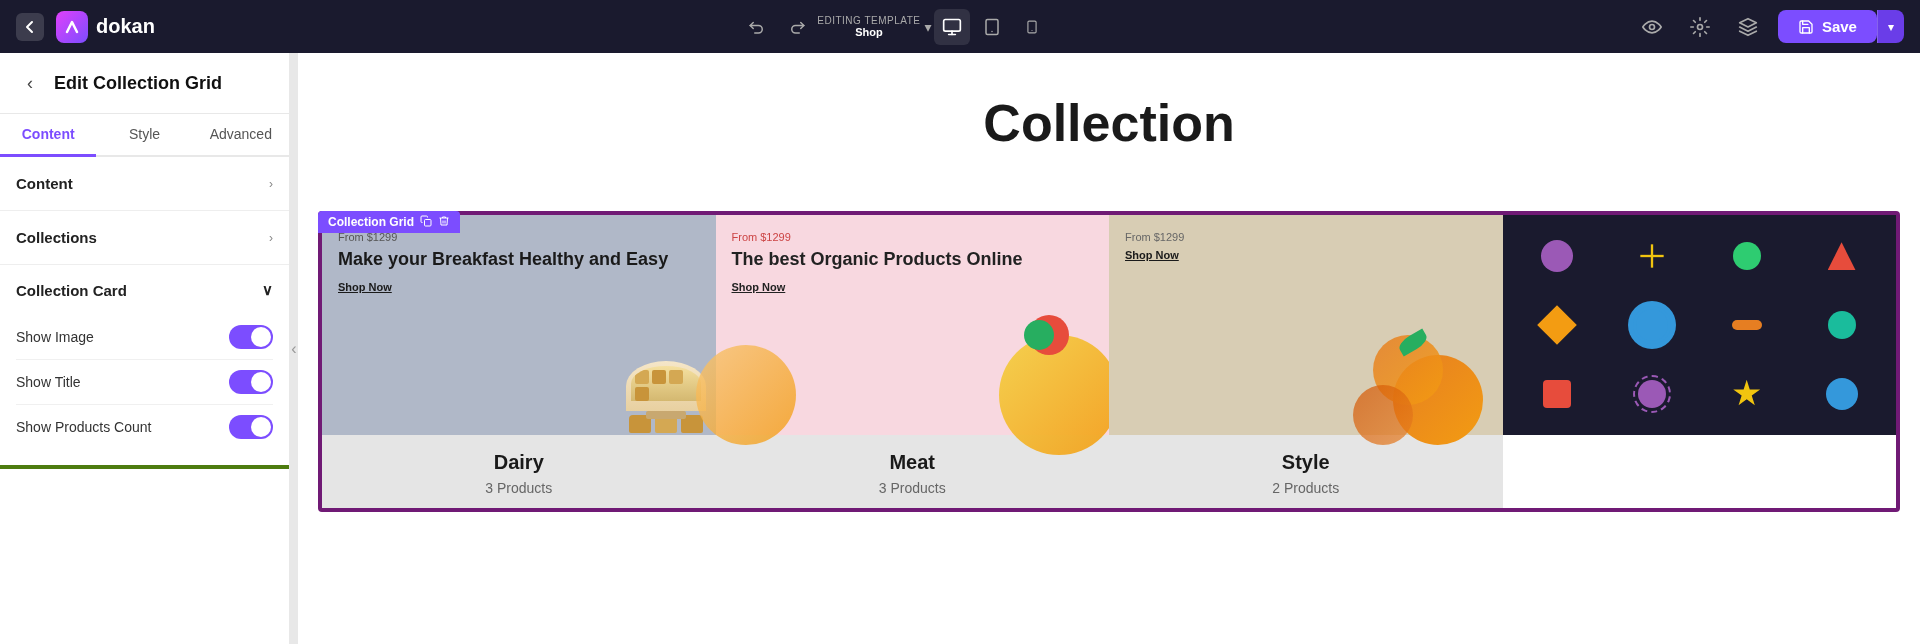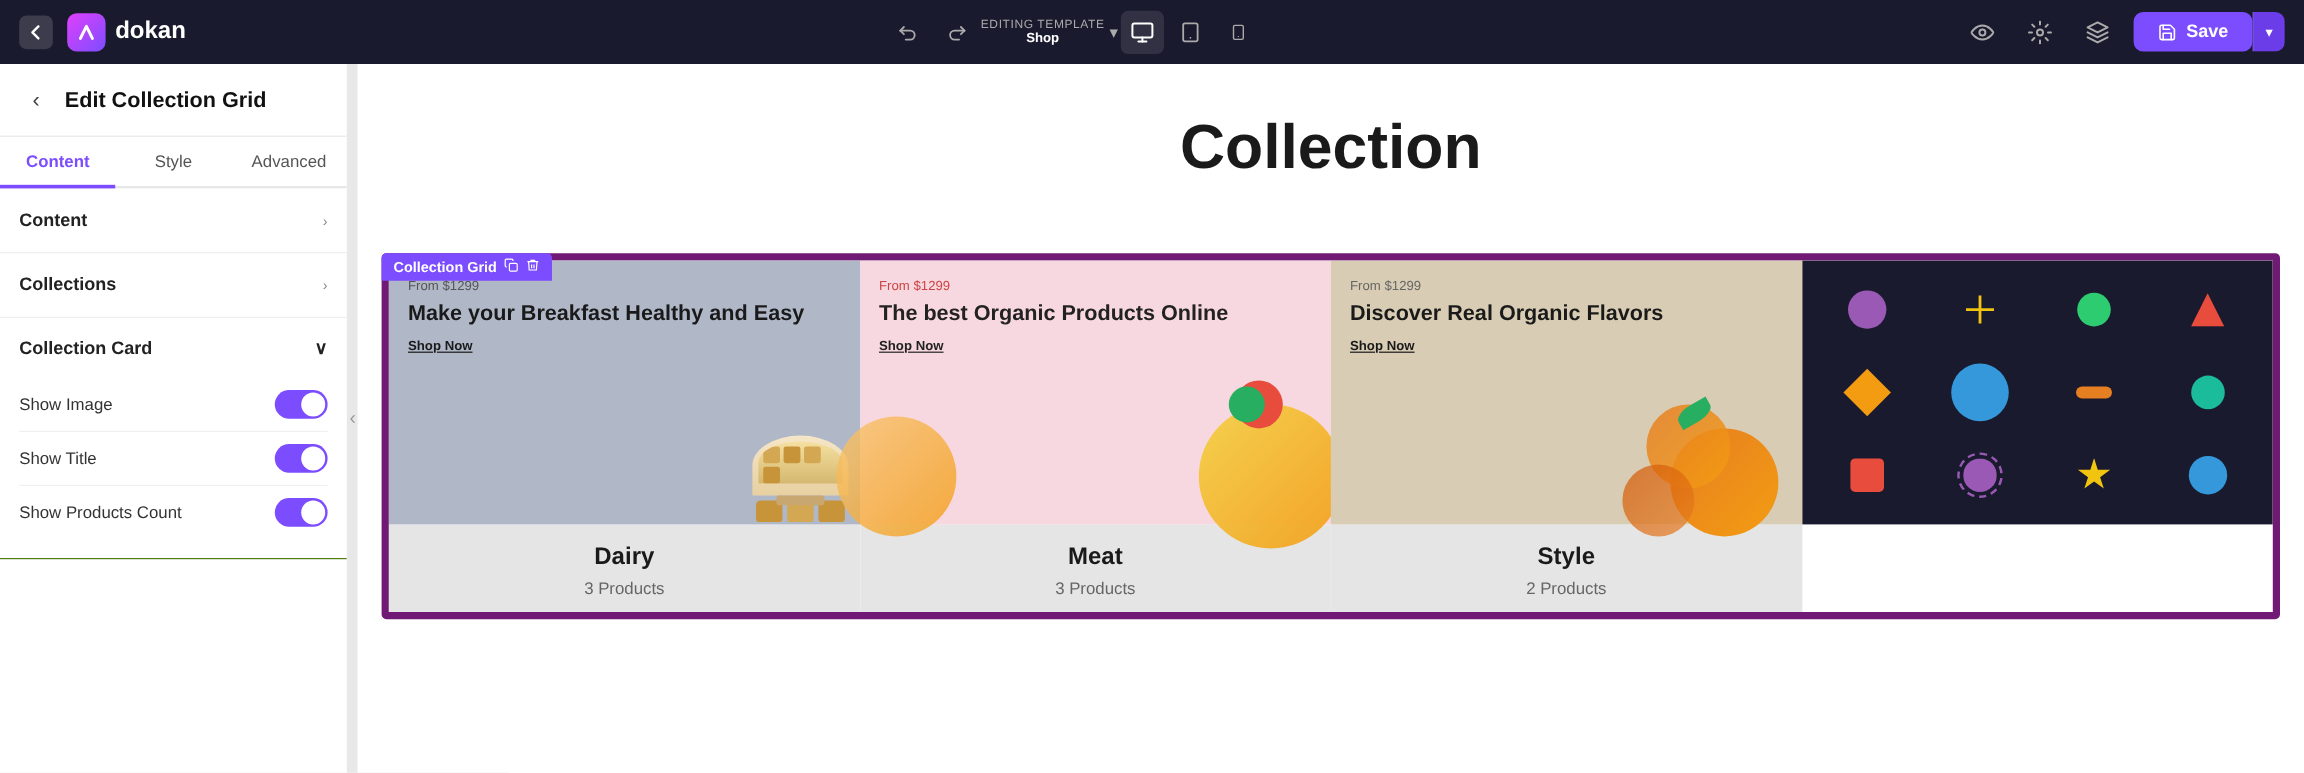--- a/index.html
+++ b/index.html
@@ -93,21 +93,21 @@
 
     
     .sidebar-section {
       display: flex; align-items: center; justify-content: space-between;
       padding: 18px 16px; border-bottom: 1px solid #eee; cursor: pointer;
     }
     .sidebar-section-label { font-size: 15px; font-weight: 600; color: #222; }
     .chevron { font-size: 12px; color: #888; }
 
     
-    .collection-card-section { padding: 16px; border-bottom: 1px solid #4d7c0f; }
+    .collection-card-section { padding: 16px; border-bottom: 4px solid #4d7c0f; }
     .collection-card-title {
       font-size: 15px; font-weight: 600; color: #222;
       display: flex; align-items: center; justify-content: space-between;
       margin-bottom: 16px; cursor: pointer;
     }
     .toggle-row {
       display: flex; align-items: center; justify-content: space-between;
       padding: 10px 0; border-bottom: 1px solid #f0f0f0; gap: 35px;
     }
     .toggle-row:last-child { border-bottom: none; }
@@ -143,21 +143,21 @@
     .collection-grid-label {
       position: absolute; top: 0; left: 20px;
       background: #7c4dff; color: white; font-size: 12px; font-weight: 600;
       padding: 4px 10px; border-radius: 4px 4px 0 0;
       display: flex; align-items: center; gap: 6px; z-index: 10;
     }
     .collection-grid-label .label-icon { font-size: 11px; cursor: pointer; }
 
     .collection-grid {
       display: grid; grid-template-columns: repeat(4, 1fr); gap: 0;
-      border: 6px solid #701a75; border-radius: 4px; margin-top: 28px;
+      border: 4px solid #701a75; border-radius: 4px; margin-top: 28px;
       overflow: hidden;
     }
 
     .collection-card { display: flex; flex-direction: column; }
 
     
     .card-img-1 {
       background: #b0b8c8;
       display: flex; flex-direction: column; padding: 16px;
       height: 220px; position: relative;
@@ -441,21 +441,20 @@
             </div>
             <div class="card-info">
               <div class="card-name">Meat</div>
               <div class="card-count">3 Products</div>
             </div>
           </div>
 
           <div class="collection-card">
             <div class="card-img-3">
               <span class="card-from" style="color:#666;">From $1299</span>
-              <span class="card-title-text" style="color:#1a1a1a;">Discover Real Organic Flavors</span>
               <span class="card-shop-now" style="color:#1a1a1a;">Shop Now</span>
 
               <div style="position:absolute; bottom:0; right:0; width:100%; height:140px;">
                 <div style="position:absolute; bottom:-10px; right:20px; width:90px; height:90px; background:linear-gradient(135deg,#e67e22,#f39c12); border-radius:50%;"></div>
                 <div style="position:absolute; bottom:30px; right:60px; width:70px; height:70px; background:linear-gradient(135deg,#e67e22,#f39c12); border-radius:50%; opacity:0.85;"></div>
                 <div style="position:absolute; bottom:-10px; right:90px; width:60px; height:60px; background:linear-gradient(135deg,#d35400,#e67e22); border-radius:50%; opacity:0.7;"></div>
 
                 <div style="position:absolute; bottom:85px; right:75px; width:30px; height:15px; background:#27ae60; border-radius:50% 0 50% 0; transform:rotate(-30deg);"></div>
               </div>
             </div>

